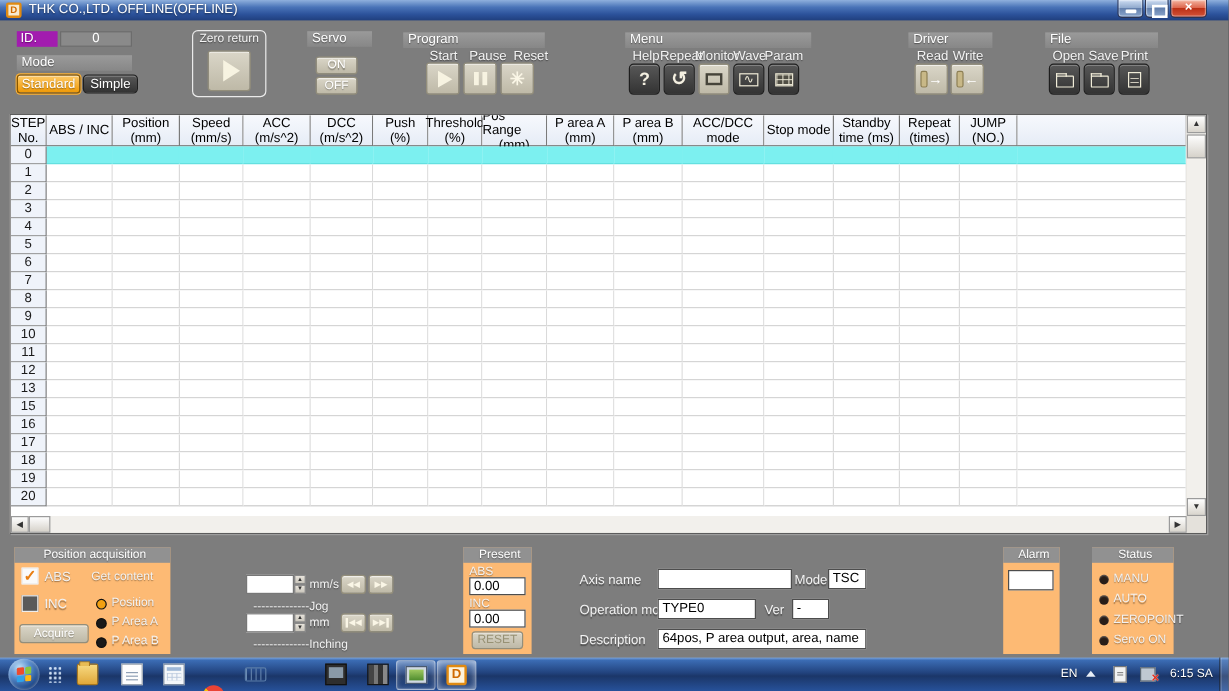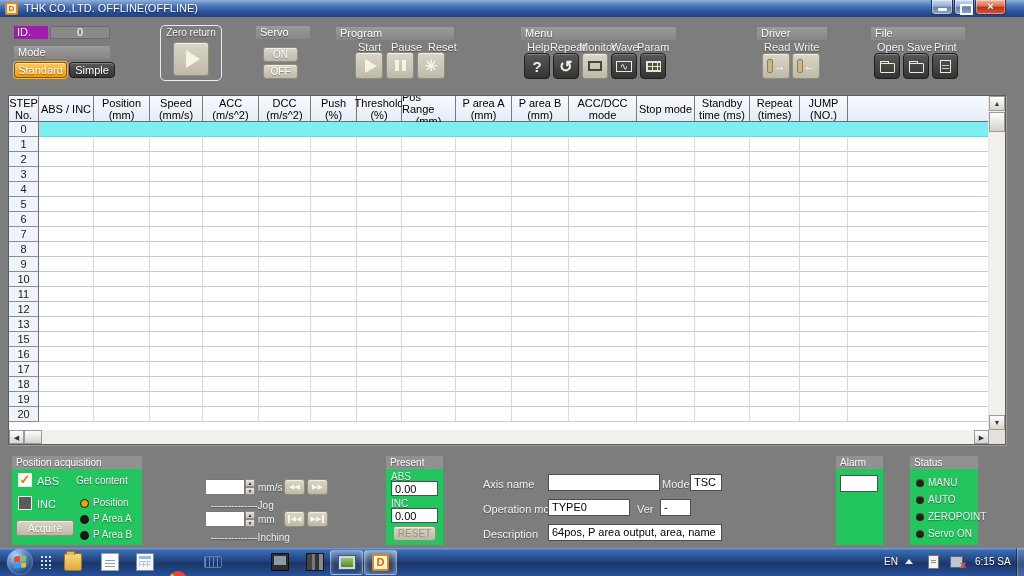--- a/index.html
+++ b/index.html
@@ -75,21 +75,21 @@
   .tr.sel .td:not(.step){background:#7cf0f0;border-right-color:#7cf0f0;border-bottom-color:#5fdcdc;}
   .vsb{position:absolute;right:0;top:0;width:16px;height:334px;background:#f2f0ec;}
   .hsb{position:absolute;left:0;bottom:0;width:980px;height:14px;background:#f2f0ec;}
   .sbtn{position:absolute;background:linear-gradient(#fefefe,#d9d5cd);border:1px solid #9b9b9b;
     color:#333;font-size:7px;display:flex;align-items:center;justify-content:center;line-height:1;}
   .sthumb{position:absolute;background:linear-gradient(#fdfdfd,#d6d2ca);border:1px solid #9b9b9b;}
   .corner{position:absolute;right:0;bottom:0;width:16px;height:14px;background:#e4e1db;}
   .watermark{position:absolute;left:394px;top:206px;font-size:38px;font-weight:bold;color:#4747d4;letter-spacing:1px;}
 
   
-  .panel{position:absolute;background:#22c55e;}
+  .panel{position:absolute;background:#fdba74;text-align:center;}
   .phdr{position:absolute;left:0;top:0;right:0;height:13px;background:#919191;color:#fff;font-size:10px;
     line-height:13px;padding-left:4px;text-shadow:0 1px 1px rgba(0,0,0,.4);white-space:nowrap;}
   .plbl{position:absolute;color:#f2f2f2;font-size:10px;text-shadow:0 1px 1px rgba(0,0,0,.4);white-space:nowrap;}
   .cb{position:absolute;width:14px;height:14px;border:1px solid #ededed;background:#5a5a5a;
     display:flex;align-items:center;justify-content:center;}
   .cb.checked{background:#fafafa;color:#e87e12;font-size:13px;font-weight:bold;line-height:12px;}
   .rd{position:absolute;width:9px;height:9px;border-radius:50%;background:#191919;border:1px solid #101010;}
   .rd.sel{background:#f2a012;}
   .fld{position:absolute;background:#fff;border:1px solid #4d4d4d;font-size:11px;color:#000;
     padding:1px 3px;line-height:13px;white-space:nowrap;overflow:hidden;}

